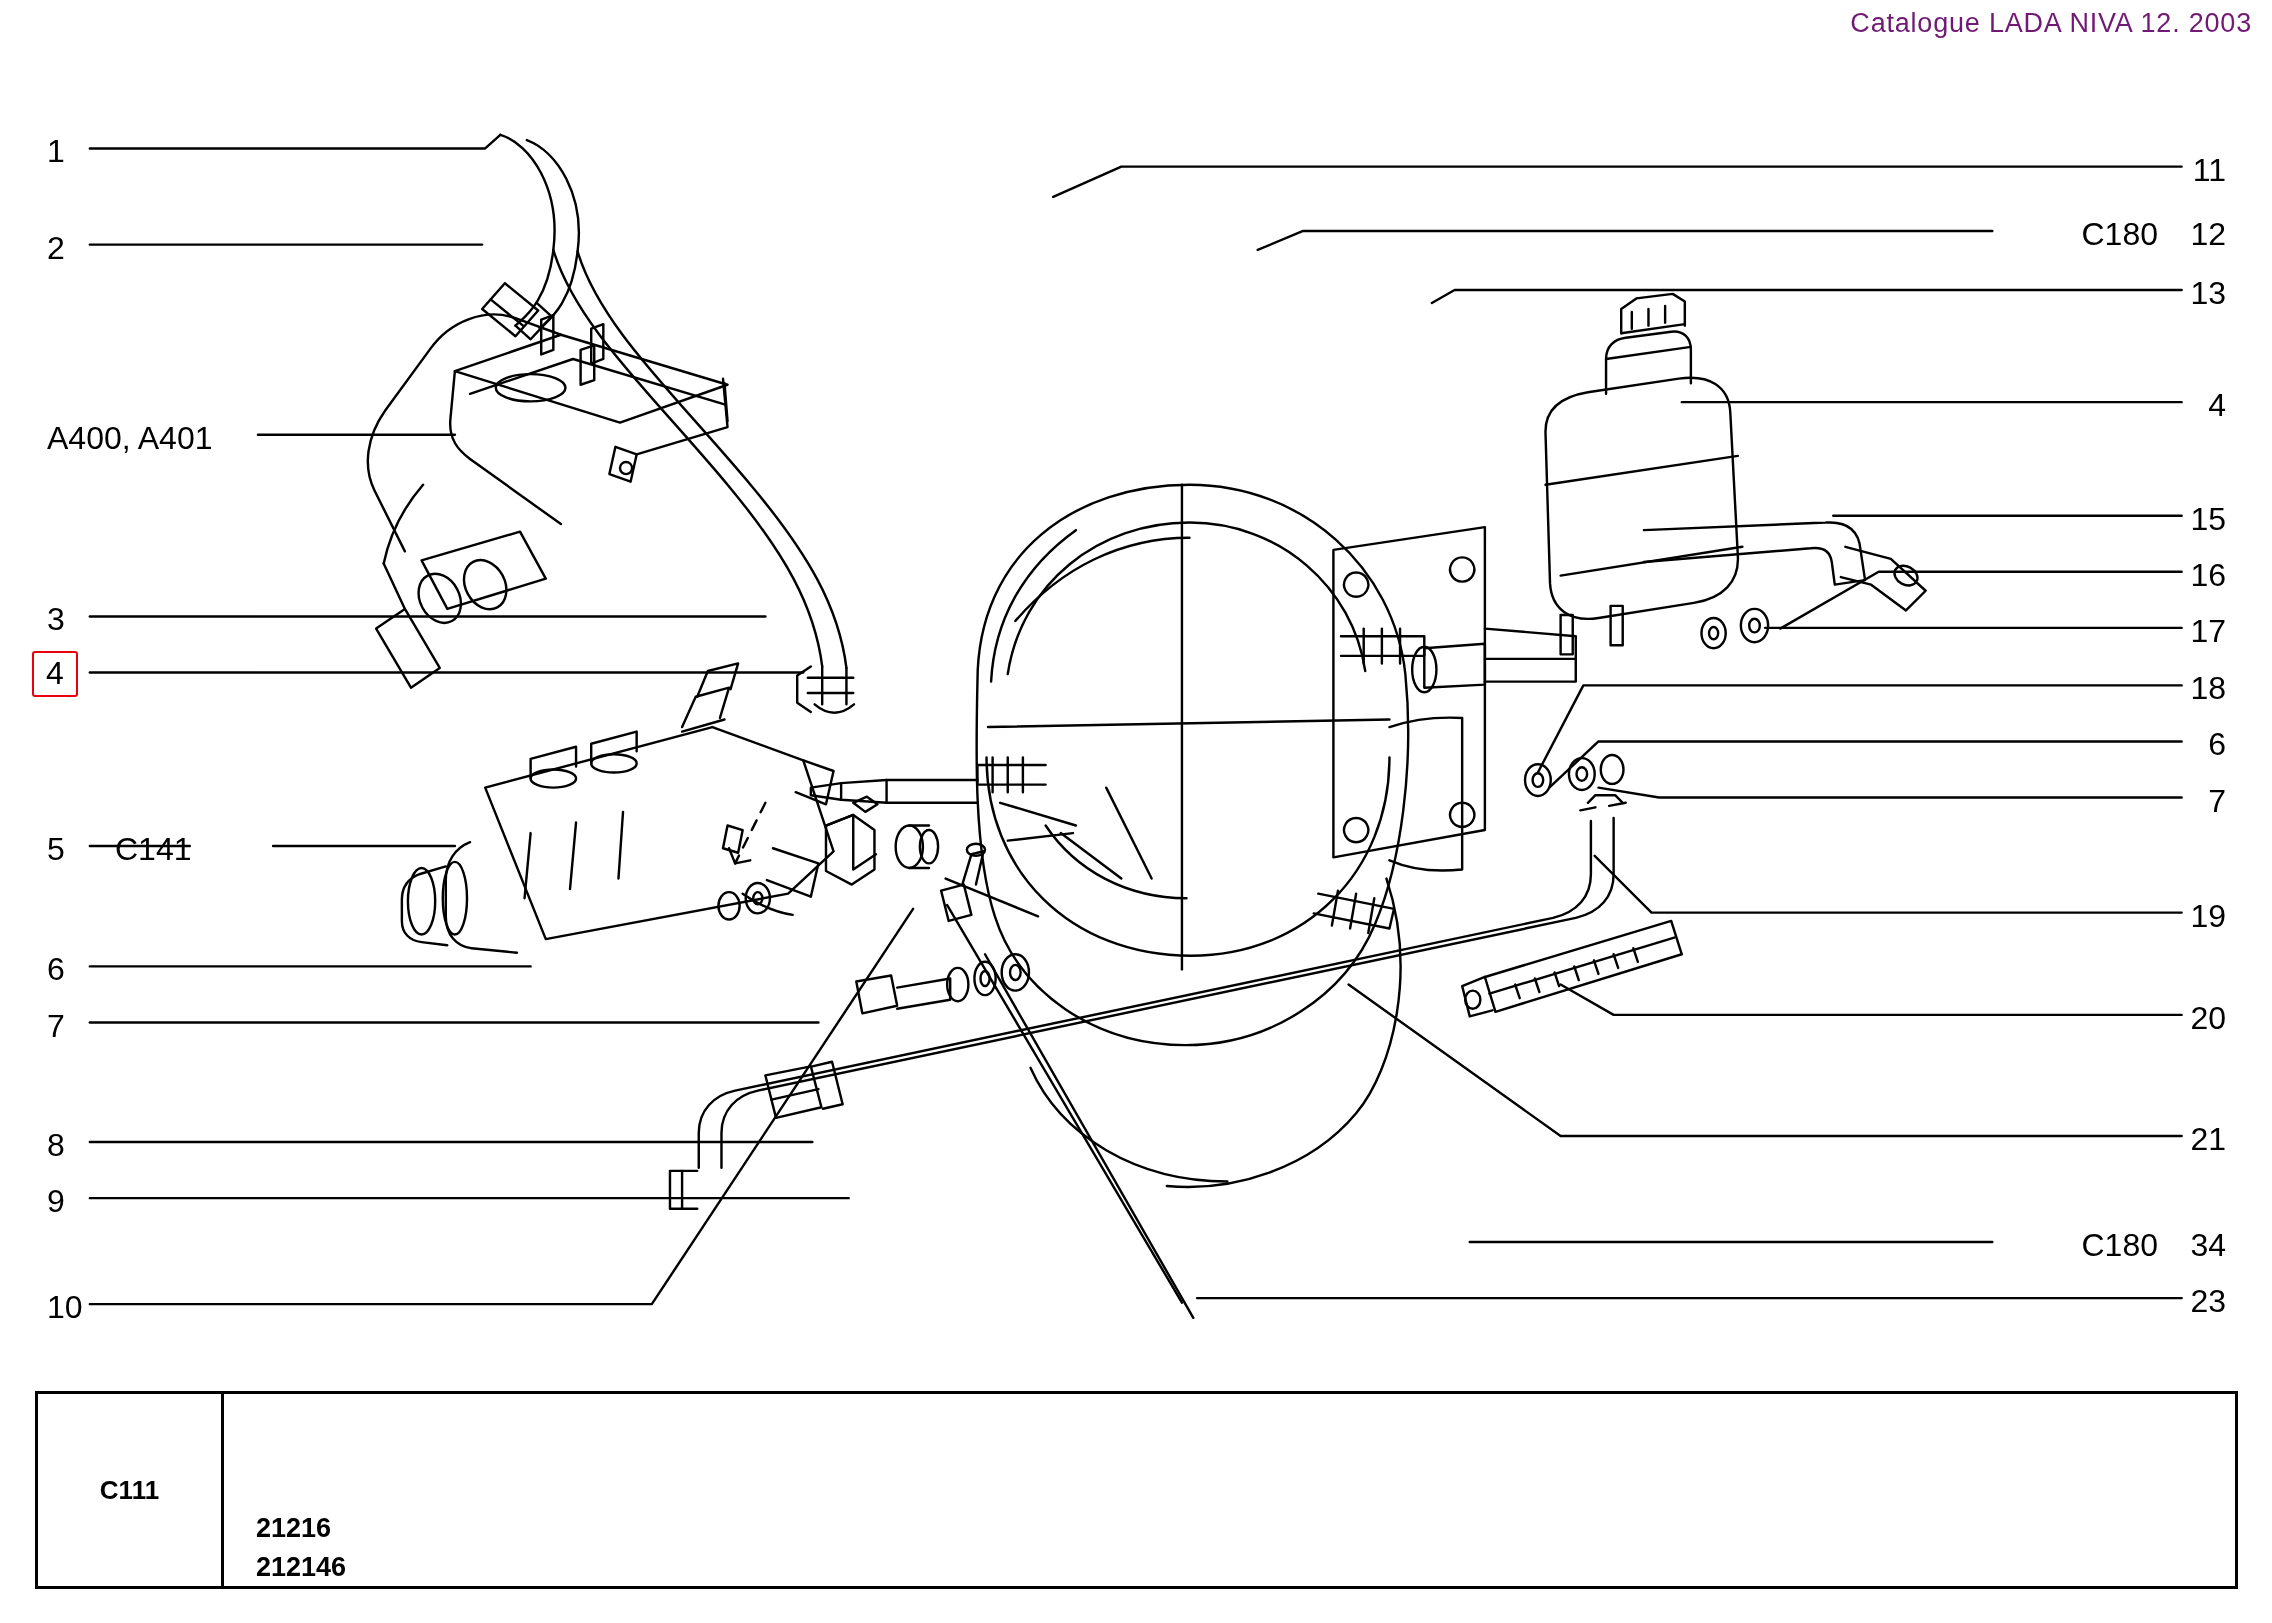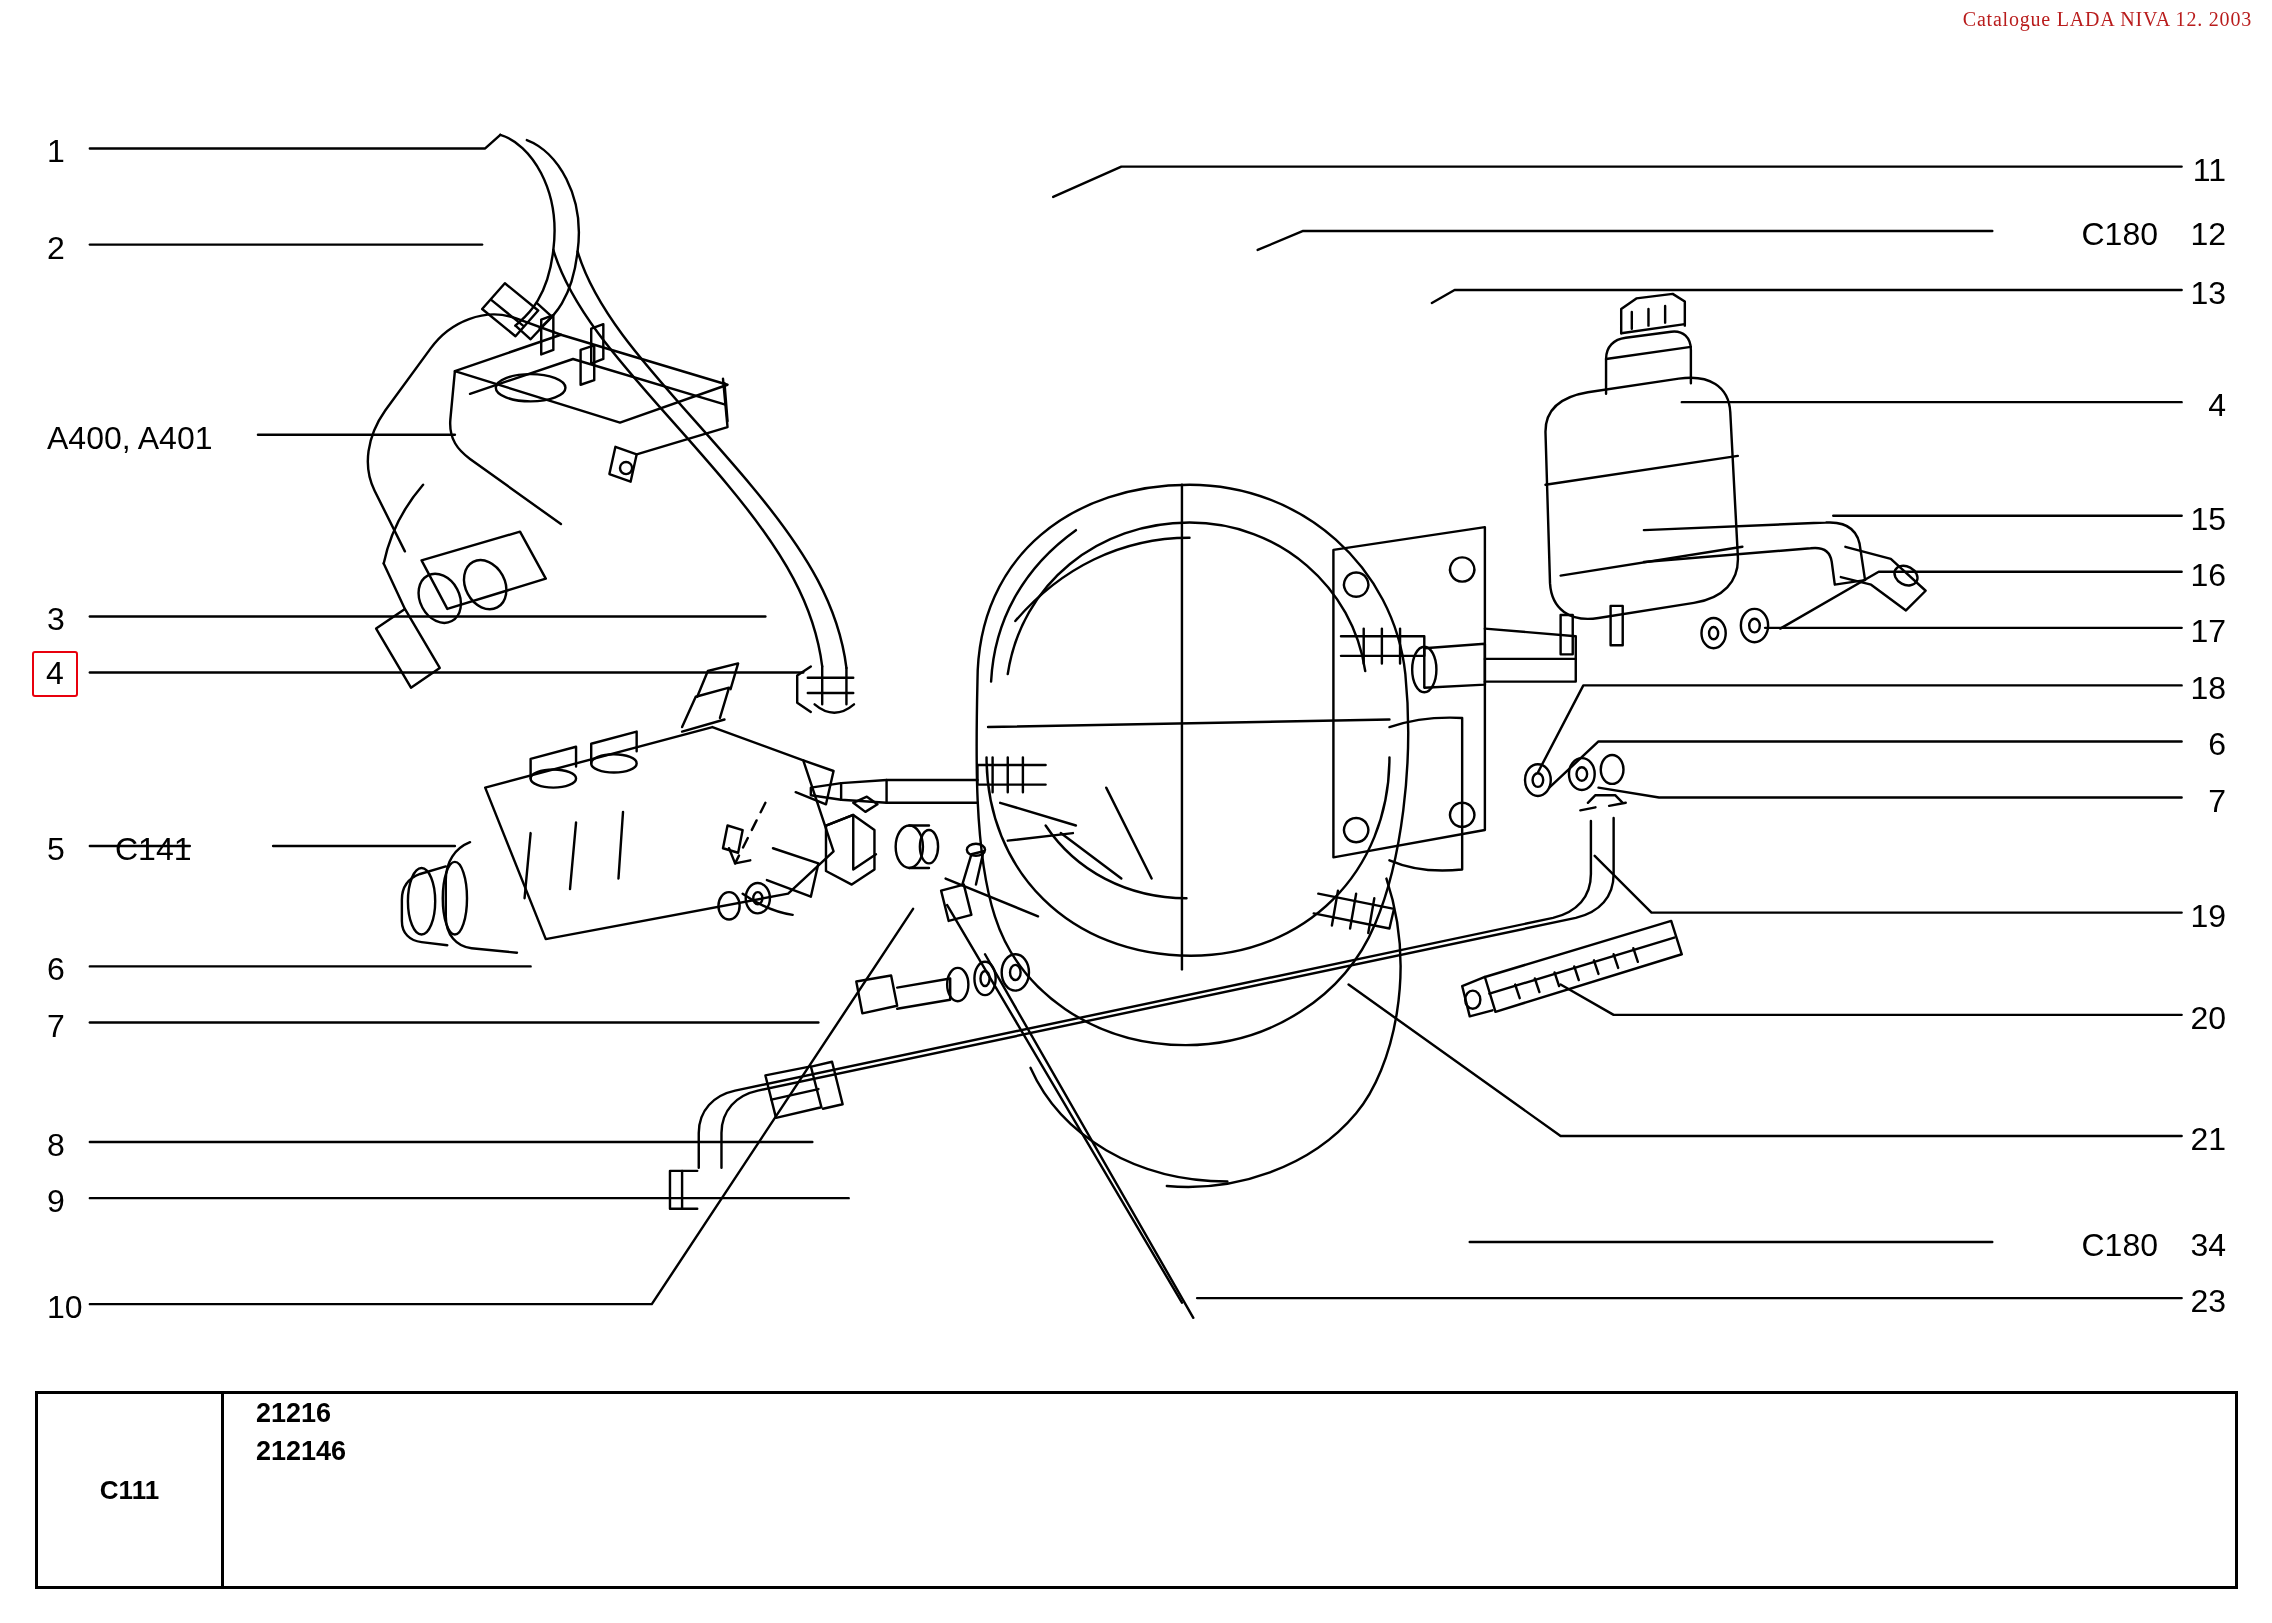--- a/index.html
+++ b/index.html
@@ -15,24 +15,24 @@
     overflow: hidden;
   }
   #sheet {
     position: absolute;
     inset: 0;
   }
   .hdr {
     position: absolute;
     right: 21px;
     top: 7.6px;
-    font-family: Liberation Serif, serif;
-    font-size: 20px;
+    font-family: Liberation Sans, sans-serif;
+    font-size: 27px;
     letter-spacing: 0.8px;
-    color: #b91c1c;
+    color: #701a75;
     white-space: nowrap;
   }
   .callout {
     position: absolute;
     font-size: 32px;
     color: #000;
     white-space: nowrap;
     font-family: "Liberation Sans", sans-serif;
   }
   .callout.left  { text-align: left; }
@@ -83,21 +83,21 @@
   }
   #tb-names div {
     font-size: 25px;
     font-weight: bold;
     line-height: 1.26;
   }
   #tb-models {
     flex: 1;
     display: flex;
     flex-direction: column;
-    justify-content: flex-start;
+    justify-content: flex-end;
     padding-left: 32px;
     box-sizing: border-box;
   }
   #tb-models div {
     font-size: 27px;
     font-weight: bold;
     line-height: 1.42;
   }
 </style>
 </head>

